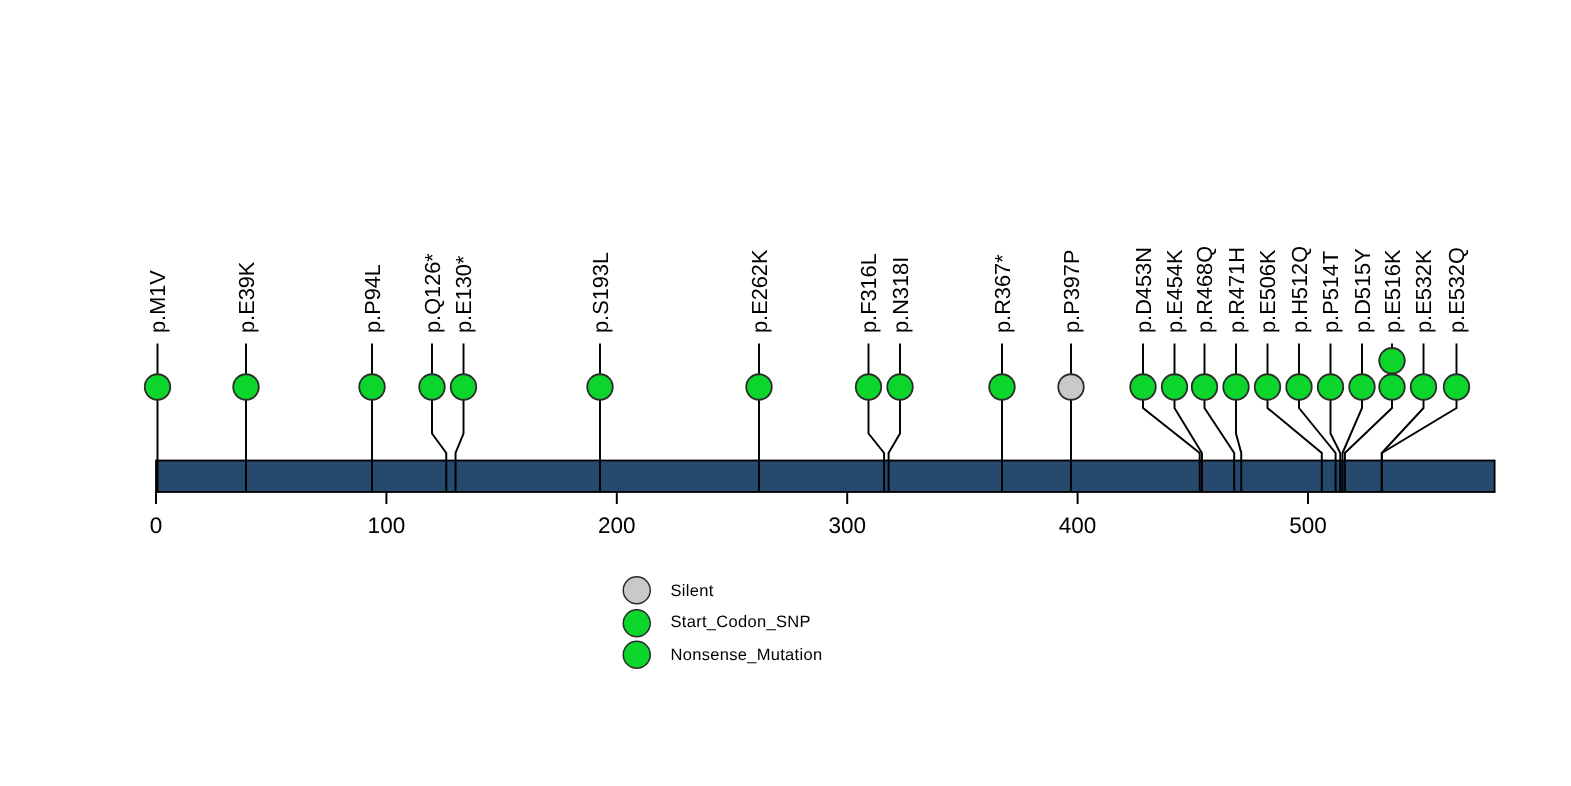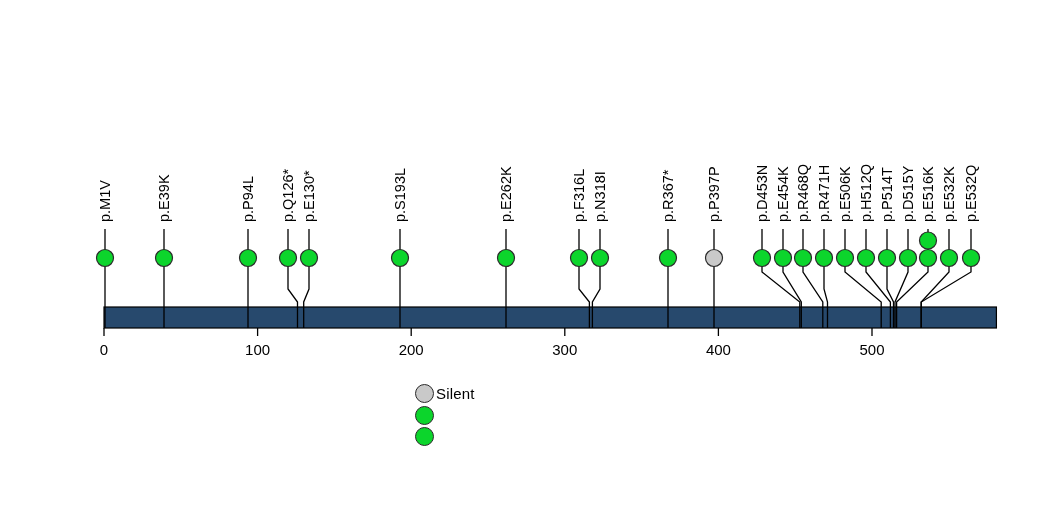--- a/index.html
+++ b/index.html
@@ -17,22 +17,22 @@
   .legend-row{
     display:flex;align-items:center;
     height:19px;margin-bottom:2.7px;
   }
   .swatch{
     width:17px;height:17px;border-radius:50%;
     border:1px solid #2b2b2b;box-sizing:content-box;
     flex:0 0 auto;
   }
   .legend-label{
-    padding-left:2px;
-    font-size:15px;color:#000;
+    padding-left:13px;
+    font-size:11px;color:#000;
     white-space:nowrap;
     letter-spacing:0.2px;
   }
 </style>
 </head>
 <body>
 
 <div class="canvas">
   <svg id="lollipop-svg" width="1047" height="524" viewBox="0 0 1047 524">
       <rect x="104" y="307" width="892.416" height="21" fill="#27496D" stroke="#000" stroke-width="1.2"></rect>
@@ -139,18 +139,20 @@
       <text x="872" y="355" text-anchor="middle" font-size="15px" fill="#000000">500</text>
     </svg>
 
   <div class="legend">
     <div class="legend-row">
       <span class="swatch" style="background: rgb(201, 201, 201);"></span>
       <span class="legend-label">Silent</span>
     </div>
     <div class="legend-row">
       <span class="swatch" style="background: rgb(12, 213, 44);"></span>
+      <span class="legend-label">Start_Codon_SNP</span>
     </div>
     <div class="legend-row">
       <span class="swatch" style="background: rgb(12, 213, 44);"></span>
+      <span class="legend-label">Nonsense_Mutation</span>
     </div>
   </div>
 </div>
 
 </body></html>

